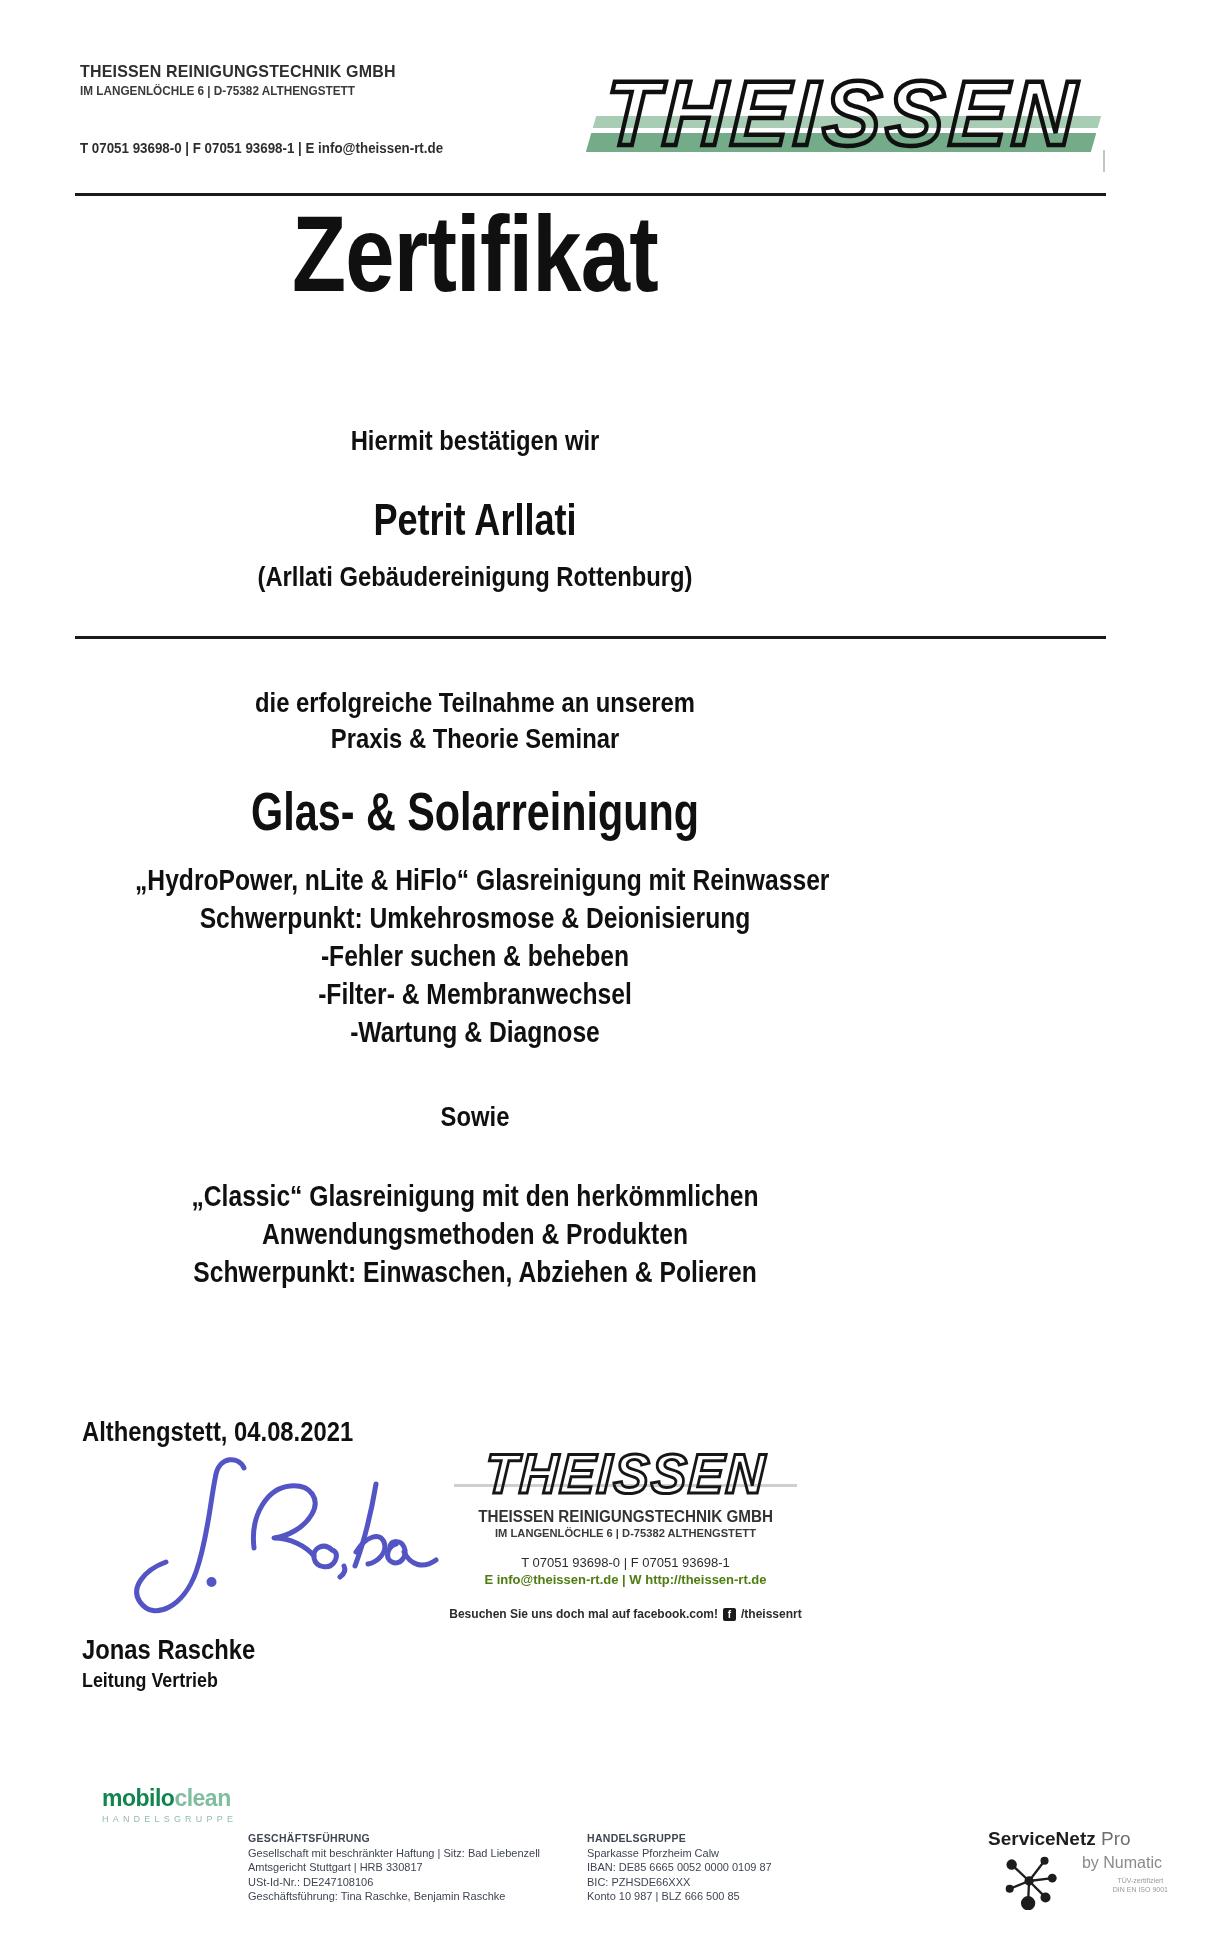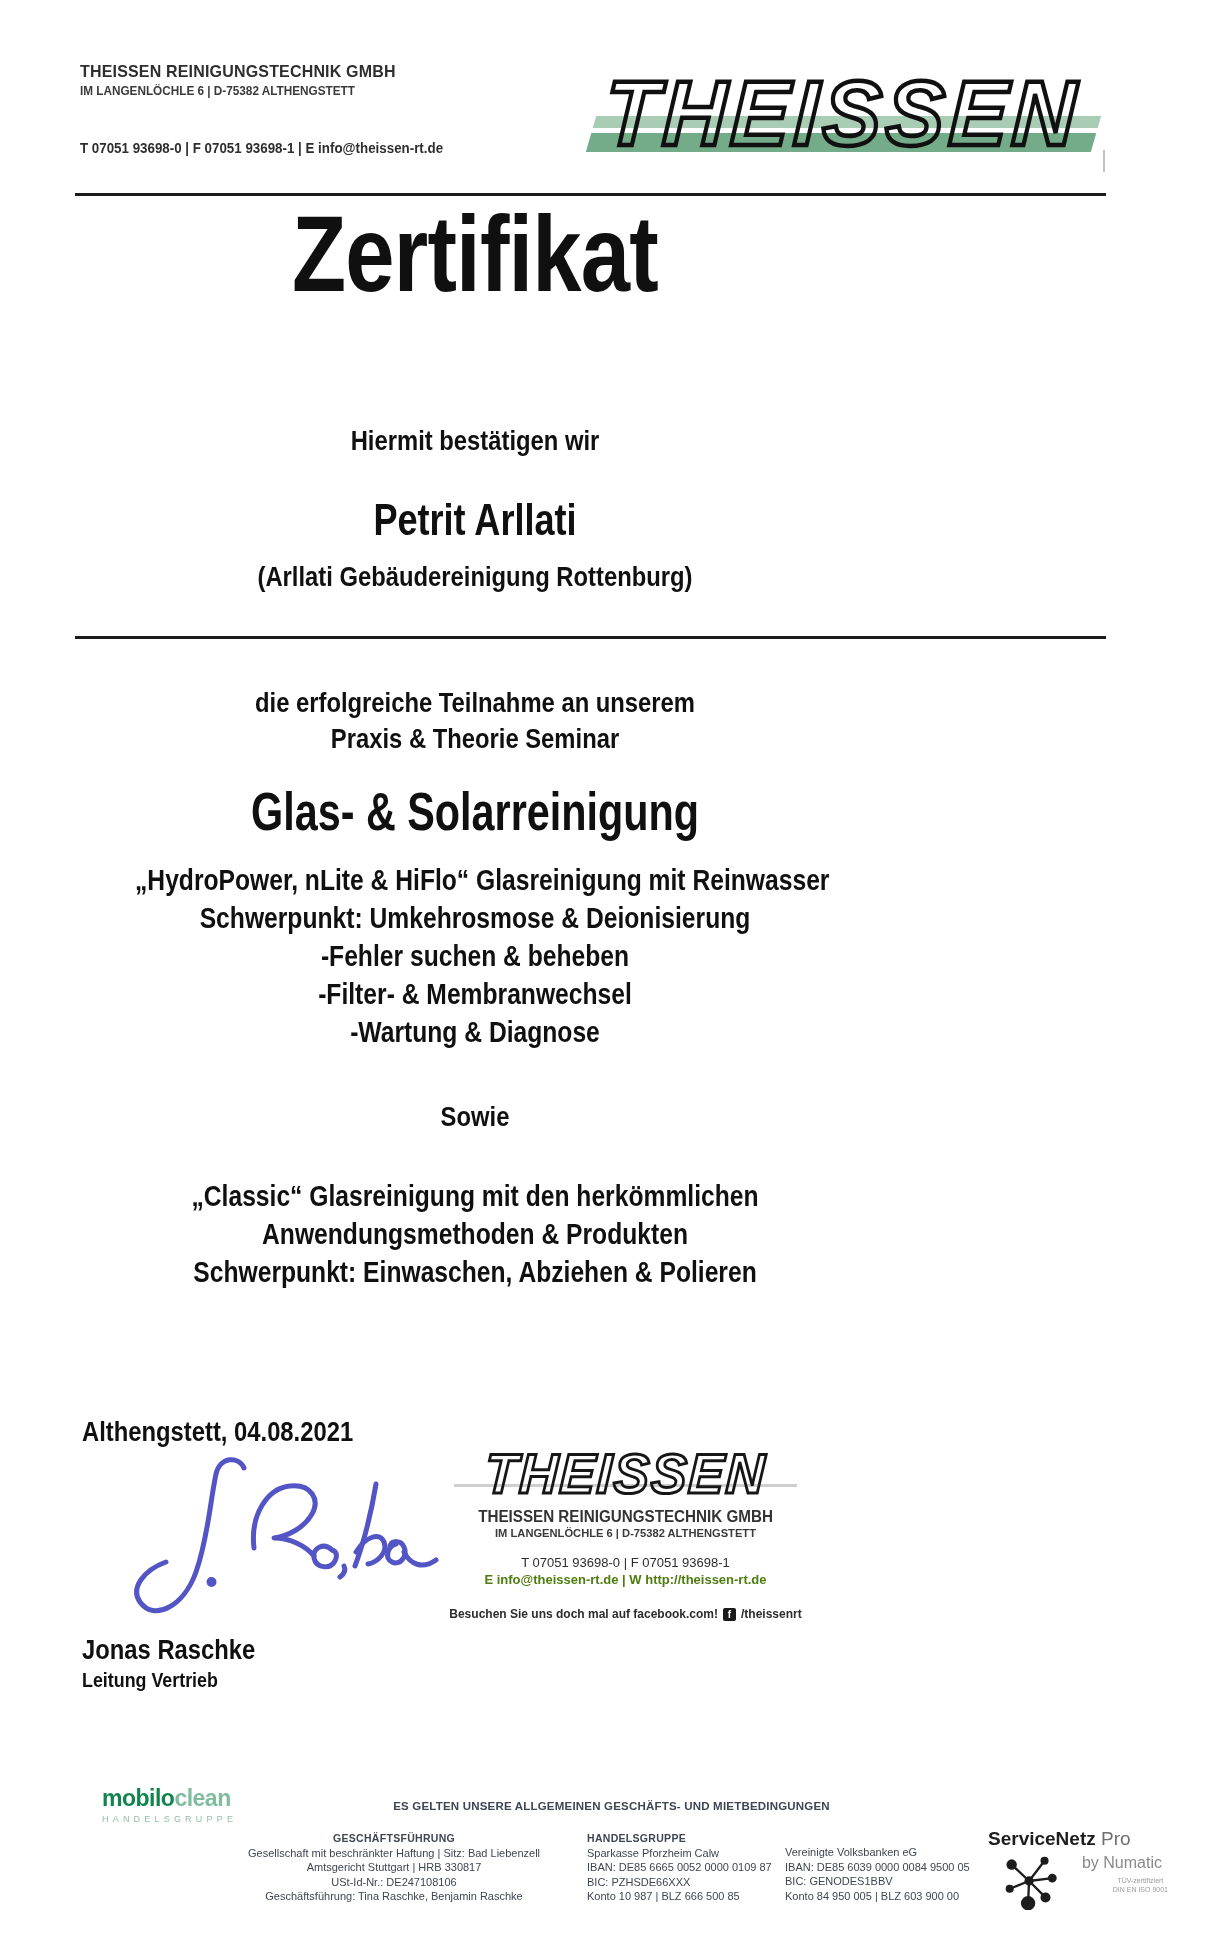--- a/index.html
+++ b/index.html
@@ -139,51 +139,44 @@
     <div class="cb-fb">
       <span>Besuchen Sie uns doch mal auf facebook.com!</span>
       <span class="fb-icon">f</span>
       <span>/theissenrt</span>
     </div>
   </div>
 
   <div class="left-line" style="top:1634px;font-size:28px;">Jonas Raschke</div>
   <div class="left-line" style="top:1668px;font-size:21px;">Leitung Vertrieb</div>
 
-  <div class="terms">ES GELTEN UNSERE ALLGEMEINEN GESCHÄFTS- UND MIETBEDINGUNGEN</div>
 
   <div class="mobiloclean">
     <div class="mc-word">
       <span style="color:#12854f;">mobilo</span><span style="color:#7fbd9e;">clean</span>
     </div>
     <div class="mc-sub">HANDELSGRUPPE</div>
   </div>
 
-  <div class="f-col" style="left:248px;top:1831px;text-align:center;">
+  <div class="f-col" style="left:248px;top:1831px;">
     <div class="f-title">GESCHÄFTSFÜHRUNG</div>
     <div>Gesellschaft mit beschränkter Haftung | Sitz: Bad Liebenzell</div>
     <div>Amtsgericht Stuttgart | HRB 330817</div>
     <div>USt-Id-Nr.: DE247108106</div>
     <div>Geschäftsführung: Tina Raschke, Benjamin Raschke</div>
   </div>
 
   <div class="f-col" style="left:587px;top:1831px;">
     <div class="f-title">HANDELSGRUPPE</div>
     <div>Sparkasse Pforzheim Calw</div>
     <div>IBAN: DE85 6665 0052 0000 0109 87</div>
     <div>BIC: PZHSDE66XXX</div>
     <div>Konto 10 987 | BLZ 666 500 85</div>
   </div>
 
-  <div class="f-col" style="left:785px;top:1845px;">
-    <div>Vereinigte Volksbanken eG</div>
-    <div>IBAN: DE85 6039 0000 0084 9500 05</div>
-    <div>BIC: GENODES1BBV</div>
-    <div>Konto 84 950 005 | BLZ 603 900 00</div>
-  </div>
 
   <div class="servicenetz">
     <div class="sn-title">
       <span class="sn-bold">ServiceNetz</span>
       <span class="sn-light">Pro</span>
     </div>
     <div class="sn-by">by Numatic</div>
     <svg class="sn-icon" width="58" height="58" viewBox="0 0 60 60">
       <g stroke="#1d1d1d" stroke-width="2.4" fill="#1d1d1d">
         <line x1="28" y1="30" x2="10" y2="13"></line>

